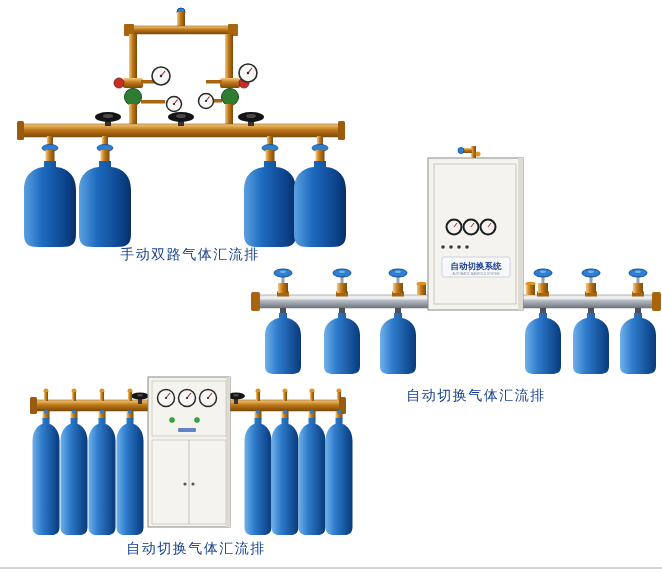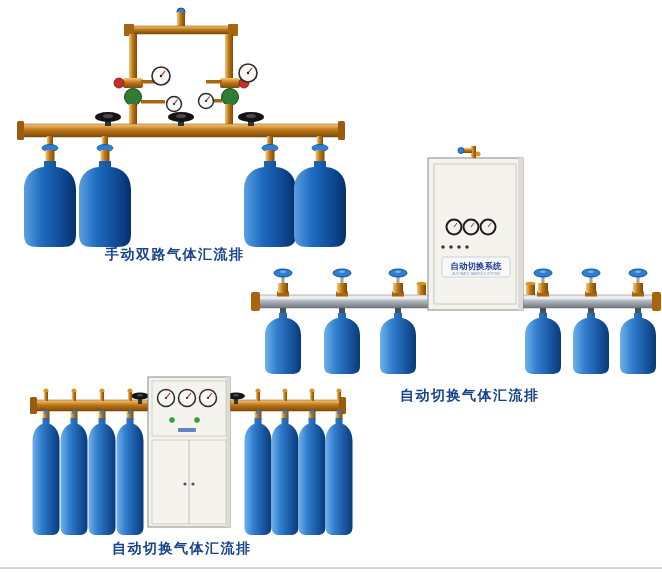--- a/index.html
+++ b/index.html
@@ -6,22 +6,22 @@
   html,body { background:#ffffff; }
   .stage {
     position:relative; width:662px; height:572px; background:#ffffff;
     overflow:hidden; font-family:"Liberation Sans", sans-serif;
   }
   .art { position:absolute; display:block; }
   .art1 { left:8px;   top:4px;   width:340px; height:246px; }
   .art2 { left:250px; top:145px; width:412px; height:242px; }
   .art3 { left:26px;  top:372px; width:330px; height:168px; }
   .caption {
-    position:absolute; font-weight:bold; font-size:14px; letter-spacing:1.5px;
-    color:#16418c; text-align:left; white-space:nowrap;
+    position:absolute; font-weight:normal; font-size:14px; letter-spacing:1.5px;
+    color:#16418c; text-align:center; white-space:nowrap;
   }
   .cap1 { left:105px; top:246px; width:170px; }
   .cap2 { left:400px; top:387px; width:152px; }
   .cap3 { left:112px; top:540px; width:168px; }
   .bottom-rule { position:absolute; left:0; top:567px; width:662px; height:2px; background:#d4d4d4; }
   svg text { font-family:"Liberation Sans", sans-serif; }
 </style>
 </head>
 <body>
 

